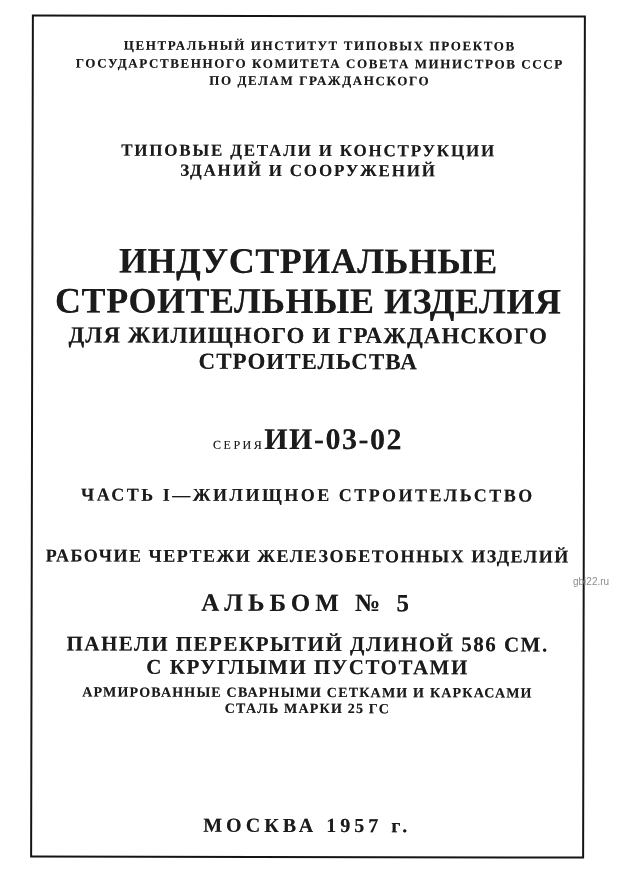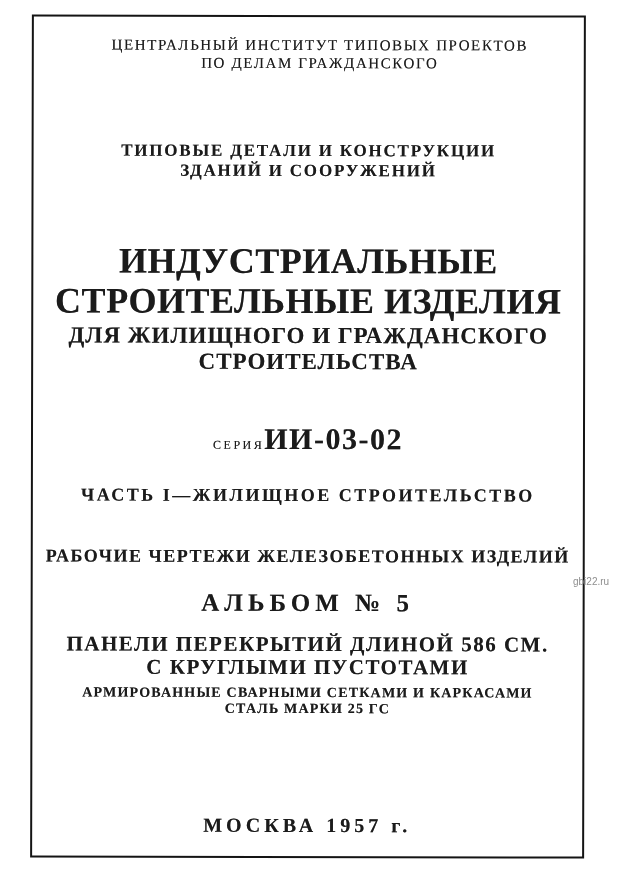--- a/index.html
+++ b/index.html
@@ -25,21 +25,21 @@
     transform:rotate(0.12deg);
     background:var(--paper);
   }
   .tblock{
     position:absolute;left:0;width:100%;
     text-align:center;
     white-space:nowrap;
   }
   .org-header{
     top:20px;
-    font-size:15px;font-weight:normal;
+    font-size:13px;font-weight:bold;
     letter-spacing:1.6px;line-height:17.5px;padding-left:22px;
   }
   .series-header{
     top:124px;
     font-size:17px;font-weight:bold;
     letter-spacing:1.8px;line-height:20px;
   }
   .main-title{
     top:224px;
     font-size:36px;font-weight:bold;
@@ -96,20 +96,21 @@
   
   .frame .tblock{ text-shadow:0 0 0.4px rgba(20,20,20,0.55); }
 </style>
 </head>
 <body>
 
 <div class="frame">
 
   <div class="tblock org-header">
     <div>ЦЕНТРАЛЬНЫЙ ИНСТИТУТ ТИПОВЫХ ПРОЕКТОВ</div>
+    <div>ГОСУДАРСТВЕННОГО КОМИТЕТА СОВЕТА МИНИСТРОВ СССР</div>
     <div>ПО ДЕЛАМ ГРАЖДАНСКОГО</div>
   </div>
 
   <div class="tblock series-header">
     <div>ТИПОВЫЕ ДЕТАЛИ И КОНСТРУКЦИИ</div>
     <div>ЗДАНИЙ И СООРУЖЕНИЙ</div>
   </div>
 
   <div class="tblock main-title">
     <div>ИНДУСТРИАЛЬНЫЕ</div>

